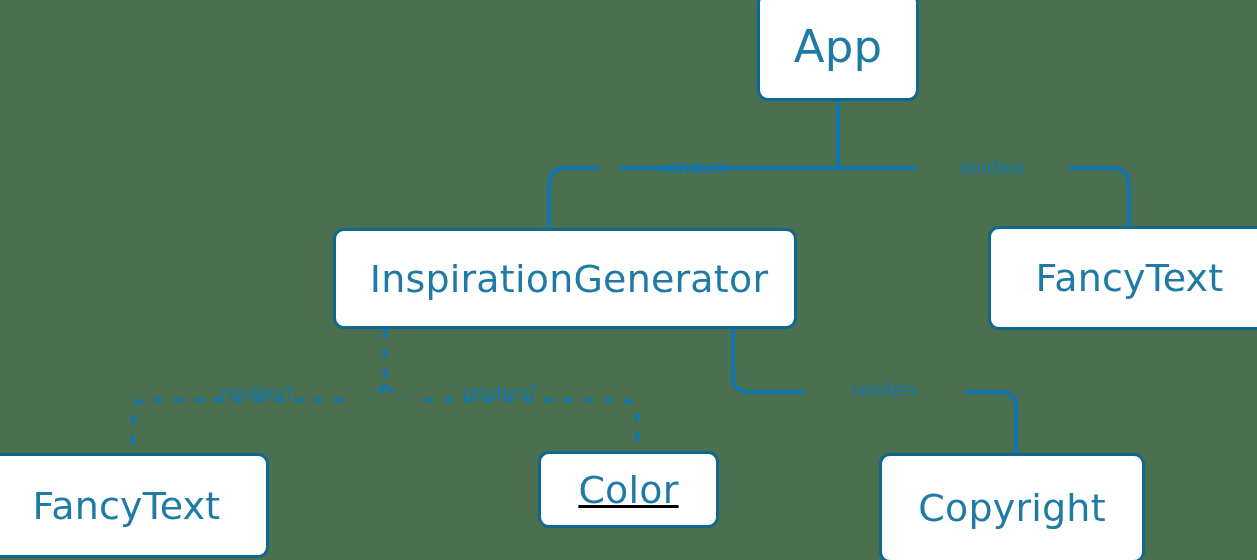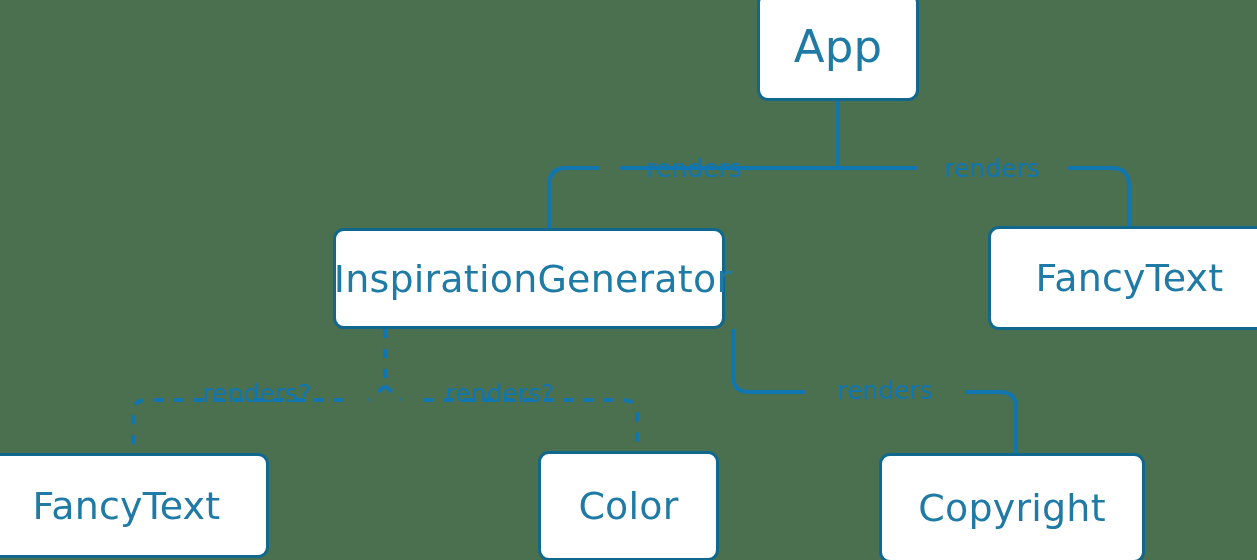--- a/index.html
+++ b/index.html
@@ -39,34 +39,34 @@
   .node-label {
     color: #1f7ba5;
     font-size: 38px;
     line-height: 1;
     letter-spacing: 0.2px;
     white-space: nowrap;
   }
   .edge-label {
     position: absolute;
     color: #1176b0;
-    font-size: 25px;
+    font-size: 17px;
     line-height: 1;
     white-space: nowrap;
     transform: translate(-50%, -50%);
     z-index: 2;
     font-weight: 500;
   }
   
   #node-app          { left: 757px;  top: -8px;  width: 162px; height: 109px; }
   #node-app .node-label { font-size: 45px; }
-  #node-inspiration  { left: 333px;  top: 228px; width: 392px; height: 101px; padding-left: 8px; }
+  #node-inspiration  { left: 333px;  top: 228px; width: 464px; height: 101px; padding-left: 8px; }
   #node-fancytext-right { left: 988px; top: 226px; width: 283px; height: 104px; }
   #node-fancytext-left  { left: -16px; top: 453px; width: 285px; height: 105px; }
-  #node-color        { left: 538px;  top: 451px; width: 181px; height: 110px; }
+  #node-color        { left: 538px;  top: 451px; width: 181px; height: 77px; text-decoration: underline; }
   #node-copyright    { left: 879px;  top: 453px; width: 266px; height: 110px; }
 </style>
 </head>
 <body>
 
 <div id="diagram">
 
   <svg id="edges" viewBox="0 0 1257 560" xmlns="http://www.w3.org/2000/svg">
     <g fill="none" stroke="#1176b0" stroke-width="4" stroke-linecap="butt">
 

